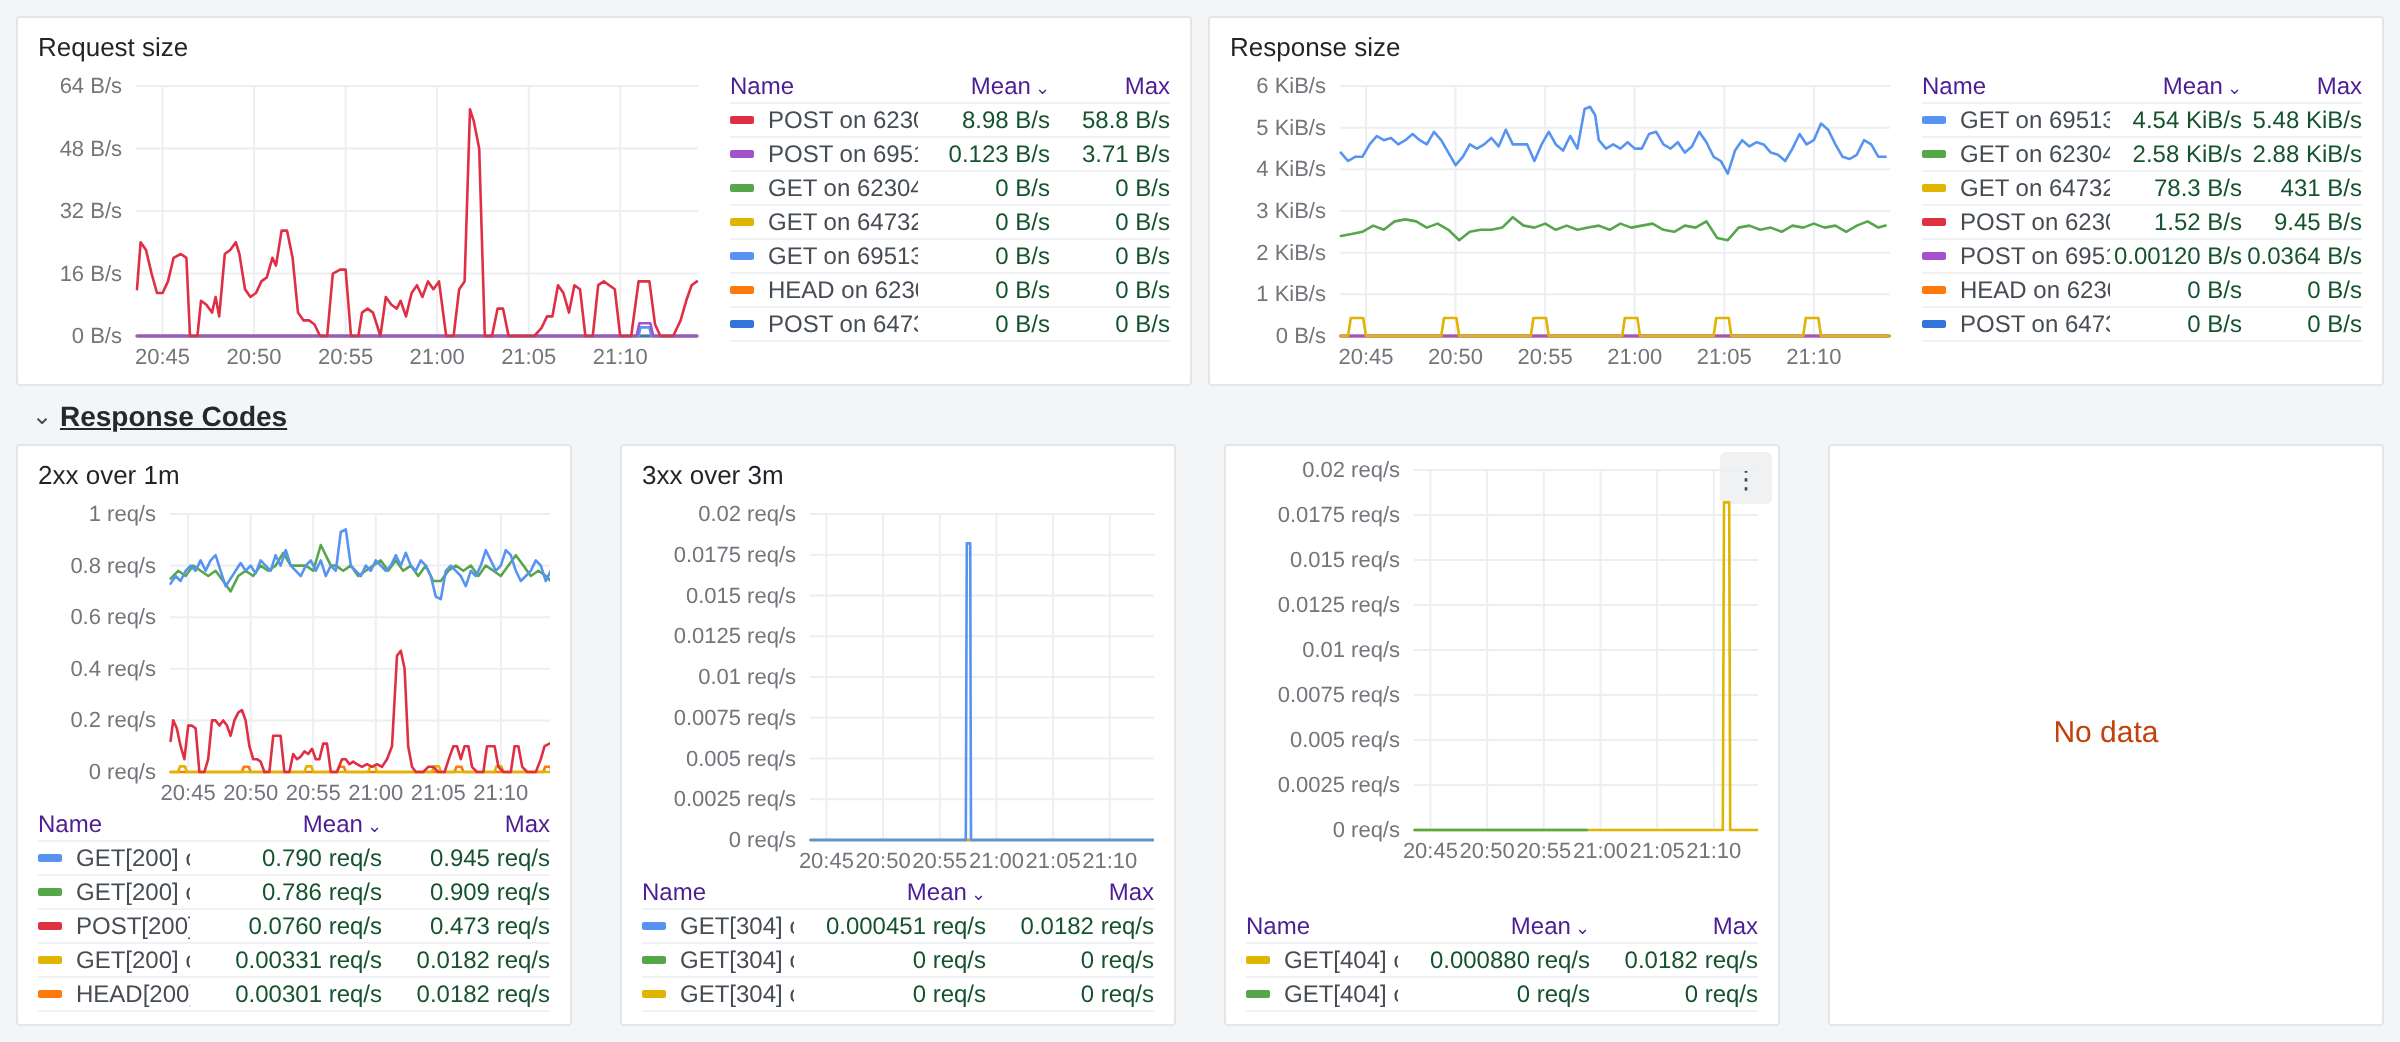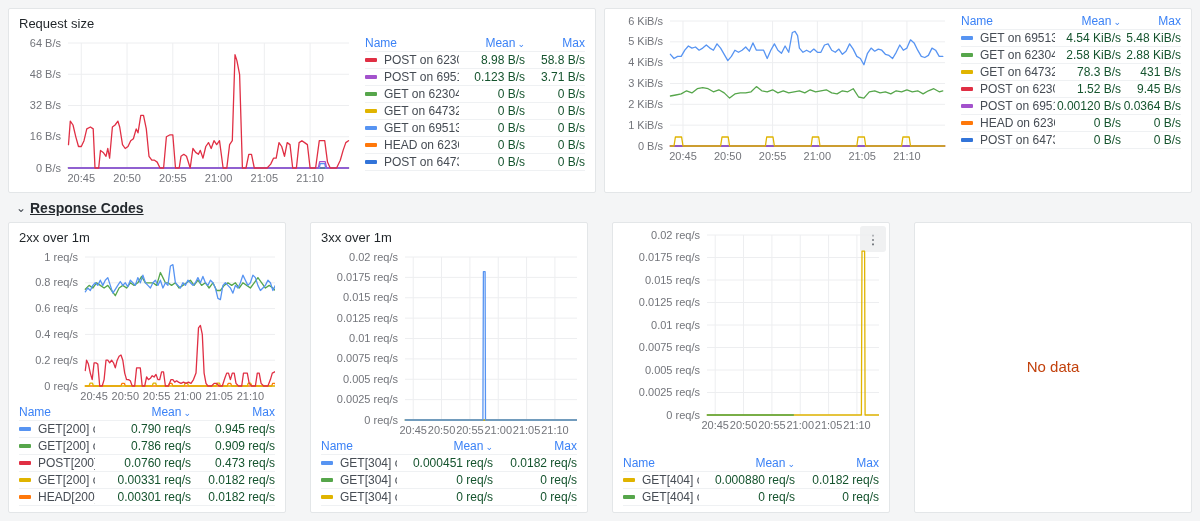--- a/index.html
+++ b/index.html
@@ -34,21 +34,21 @@
 
   
   .legend { font-size:12px; overflow:hidden; }
   .legend-side { width:226px; flex:none; padding-left:6px; }
   .legend-bottom { flex:none; }
   .lrow { display:grid; align-items:center; height:17px; border-bottom:1px solid #EFF1F3; }
   .legend-side .lrow { grid-template-columns:minmax(0,1fr) 66px 60px; }
   .legend-bottom .lrow { grid-template-columns:minmax(0,1fr) 96px 84px; }
   .lname { white-space:nowrap; overflow:hidden; text-overflow:ellipsis; color:#464C54; display:flex; align-items:center; }
   .lmean,.lmax { text-align:right; white-space:nowrap; color:#14532d; }
-  .lhead .lname,.lhead .lmean,.lhead .lmax { color:#3b82f6; font-weight:500; display:inline-block; }
+  .lhead .lname,.lhead .lmean,.lhead .lmax { color:#4c1d95; font-weight:500; display:inline-block; }
   .lhead .lname { display:flex; }
   .caret { font-size:9px; margin-left:2px; }
   .sw { display:inline-block; width:12px; height:4px; border-radius:1px; margin-right:7px; flex:none; }
 
   
   .row-header { height:22px; display:flex; align-items:center; margin:0 0 3px 4px; cursor:pointer; }
   .row-chevron { font-size:12px; color:#464C54; width:18px; text-align:center; line-height:22px; }
   .row-title { font-size:14px; font-weight:600; color:#24292E;text-decoration:underline; }
 
   
@@ -145,20 +145,21 @@
             <div class="lrow">
               <span class="lname"><i class="sw" style="background:#3274D9"></i>POST on 64732711_backend</span>
               <span class="lmean">0 B/s</span>
               <span class="lmax">0 B/s</span>
             </div>
           </div>
       </div>
     </section>
 
     <section class="panel">
+      <header class="panel-title">Response size</header>
       <div class="panel-body-h">
         <div class="chart">
             <svg width="340" height="151">
               <line x1="67.98859934853421" y1="133" x2="67.98859934853421" y2="8" stroke="#EDEEF0" stroke-width="1"></line>
               <line x1="112.77687296416939" y1="133" x2="112.77687296416939" y2="8" stroke="#EDEEF0" stroke-width="1"></line>
               <line x1="157.56514657980455" y1="133" x2="157.56514657980455" y2="8" stroke="#EDEEF0" stroke-width="1"></line>
               <line x1="202.35342019543975" y1="133" x2="202.35342019543975" y2="8" stroke="#EDEEF0" stroke-width="1"></line>
               <line x1="247.1416938110749" y1="133" x2="247.1416938110749" y2="8" stroke="#EDEEF0" stroke-width="1"></line>
               <line x1="291.9299674267101" y1="133" x2="291.9299674267101" y2="8" stroke="#EDEEF0" stroke-width="1"></line>
               <line x1="55" y1="133" x2="330" y2="133" stroke="#EDEEF0" stroke-width="1"></line>
@@ -309,21 +310,21 @@
             <div class="lrow">
               <span class="lname"><i class="sw" style="background:#FF780A"></i>HEAD[200] on 62304468_web</span>
               <span class="lmean">0.00301 req/s</span>
               <span class="lmax">0.0182 req/s</span>
             </div>
           </div>
       </div>
     </section>
 
     <section class="panel">
-      <header class="panel-title">3xx over 1m</header>
+      <header class="panel-title">3xx over 3m</header>
       <div class="panel-body-v">
         <div class="chart">
             <svg width="268" height="189">
               <line x1="92.21824104234528" y1="171" x2="92.21824104234528" y2="8" stroke="#EDEEF0" stroke-width="1"></line>
               <line x1="120.557003257329" y1="171" x2="120.557003257329" y2="8" stroke="#EDEEF0" stroke-width="1"></line>
               <line x1="148.8957654723127" y1="171" x2="148.8957654723127" y2="8" stroke="#EDEEF0" stroke-width="1"></line>
               <line x1="177.2345276872964" y1="171" x2="177.2345276872964" y2="8" stroke="#EDEEF0" stroke-width="1"></line>
               <line x1="205.57328990228012" y1="171" x2="205.57328990228012" y2="8" stroke="#EDEEF0" stroke-width="1"></line>
               <line x1="233.91205211726384" y1="171" x2="233.91205211726384" y2="8" stroke="#EDEEF0" stroke-width="1"></line>
               <line x1="84" y1="171" x2="258" y2="171" stroke="#EDEEF0" stroke-width="1"></line>

